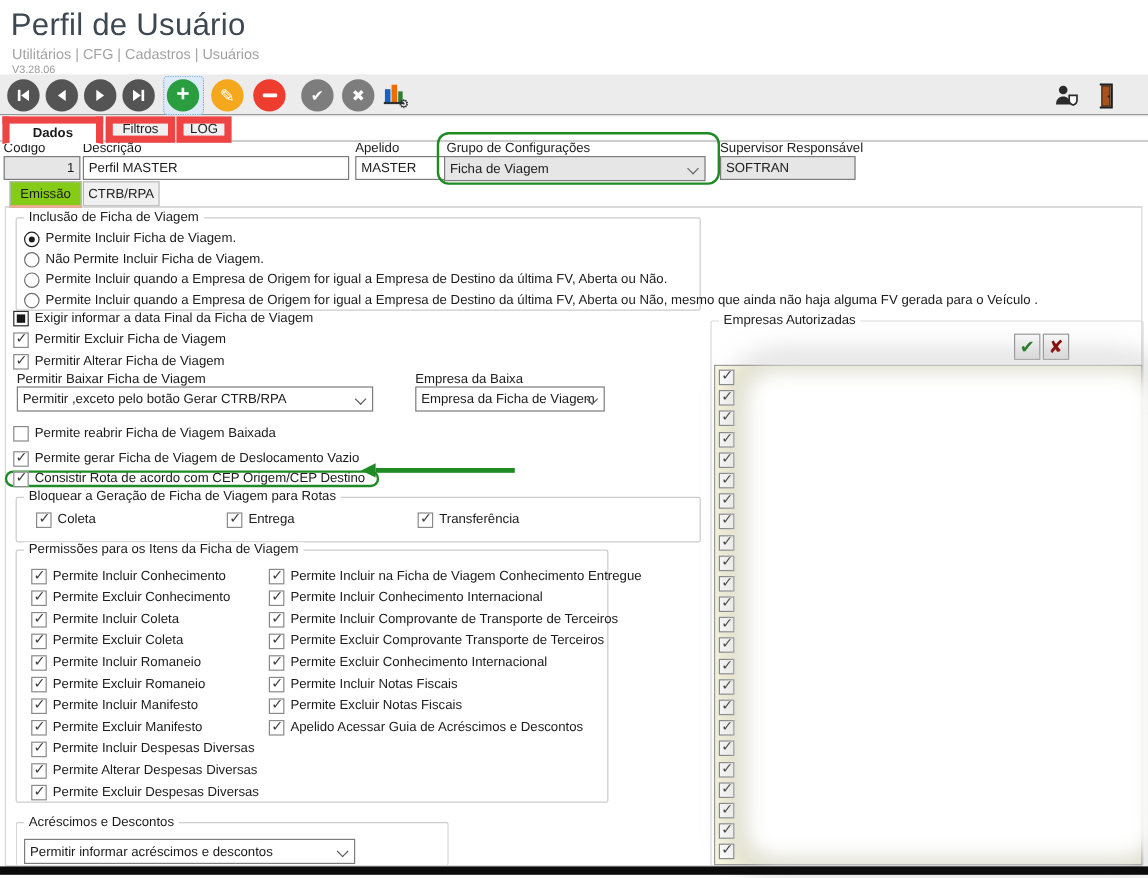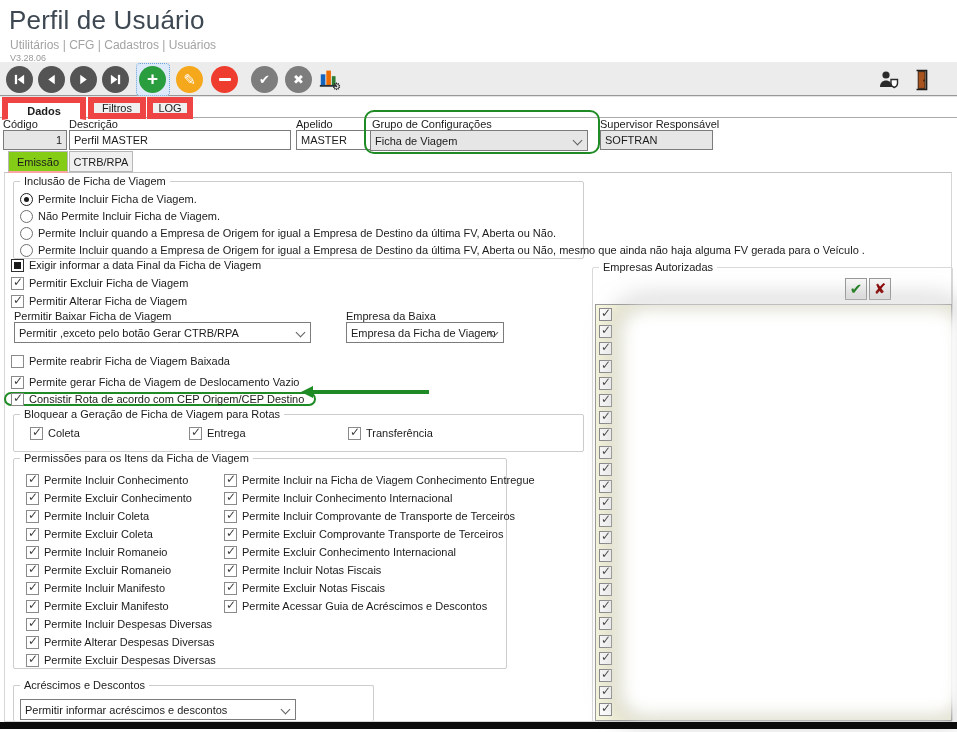--- a/index.html
+++ b/index.html
@@ -386,21 +386,21 @@
             <span>Permite Incluir Notas Fiscais</span>
           </div>
 
           <div class="chk-row">
             <span class="cbx checked"></span>
             <span>Permite Excluir Notas Fiscais</span>
           </div>
 
           <div class="chk-row">
             <span class="cbx checked"></span>
-            <span>Permite Acessar Guia de Acréscimos e Descontos</span>
+            <span>Apelido Acessar Guia de Acréscimos e Descontos</span>
           </div>
         </div>
     </div>
 
     <div class="groupbox" style="left:8px; top:512px; width:361px; height:36px; border-bottom:none">
       <span class="legend">Acréscimos e Descontos</span>
       <div class="combo" style="left:6px; top:13px; width:276px">
         <span>Permitir informar acréscimos e descontos</span>
         <span class="chev"></span>
       </div>

